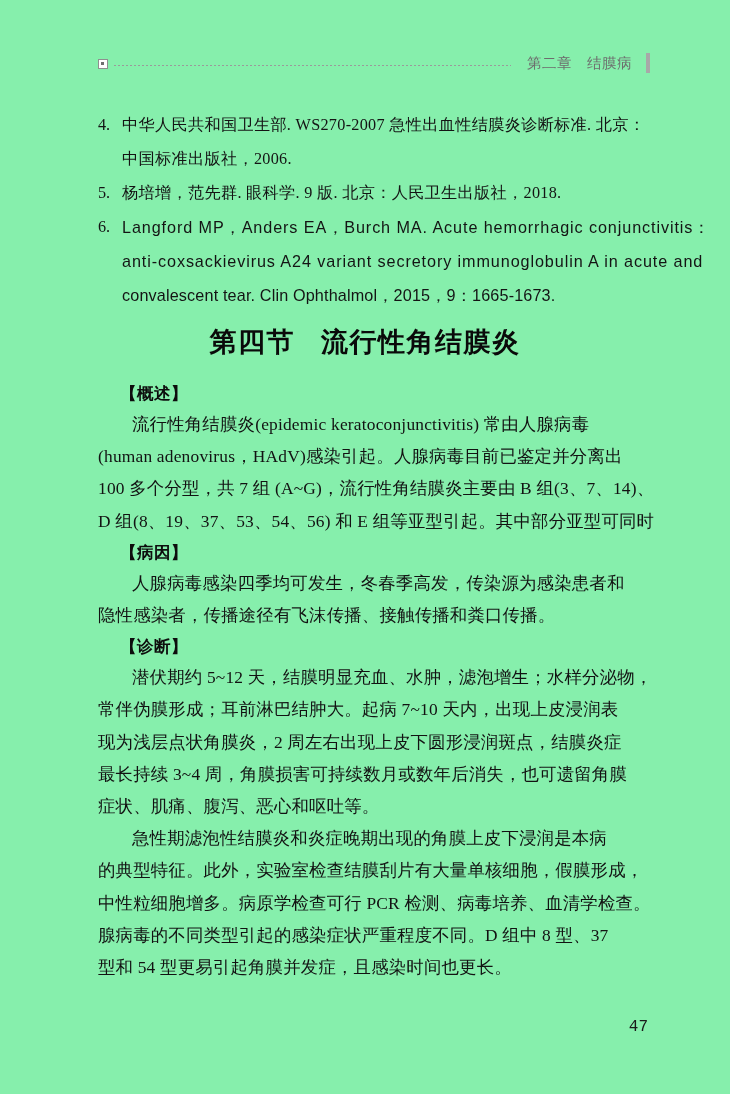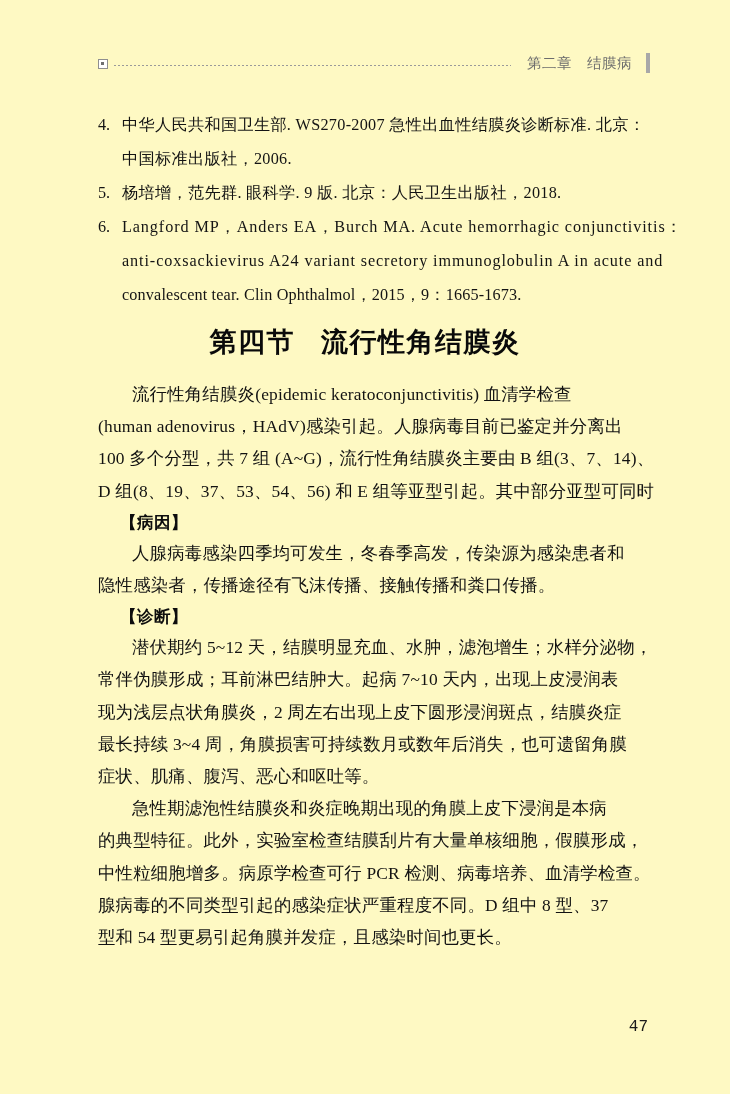--- a/index.html
+++ b/index.html
@@ -14,21 +14,21 @@
     font-family: "Liberation Serif", "DejaVu Serif", serif;
     color: #141414;
     overflow: hidden;
   }
 
   .page {
     position: absolute;
     left: 0; top: 0;
     width: 730px;
     height: 1094px;
-    background: #fef9c3;
+    background: #86efac;
   }
 
   
   .header {
     position: absolute;
     left: 98px;
     top: 48px;
     width: 552px;
     height: 30px;
     display: flex;
@@ -100,21 +100,21 @@
   }
   .ref-text .ln {
     display: block;
     white-space: nowrap;
   }
   .ref-cn .ln {
     font-family: "Liberation Serif", "DejaVu Serif", serif;
     letter-spacing: 0.3px;
   }
   .ref-en .ln {
-    font-family: Liberation Serif, serif;
+    font-family: Liberation Sans, sans-serif;
     letter-spacing: 0.15px;
   }
   .ref-en .ln.justify {
     letter-spacing: 0.9px;
   }
 
   
   .section-title {
     position: absolute;
     left: 0;
@@ -210,22 +210,23 @@
     </div>
 
   </div>
 
   <div class="section-title">
     <span>第四节</span><span class="gap"></span><span>流行性角结膜炎</span>
   </div>
 
   <div class="body">
 
-    <div class="para">
-      <span class="ln indent">流行性角结膜炎(epidemic keratoconjunctivitis) 血清学检查</span>
+    <div class="sub-head">【概述】</div>
+    <div class="para">
+      <span class="ln indent">流行性角结膜炎(epidemic keratoconjunctivitis) 常由人腺病毒</span>
       <span class="ln">(human adenovirus，HAdV)感染引起。人腺病毒目前已鉴定并分离出</span>
       <span class="ln">100 多个分型，共 7 组 (A~G)，流行性角结膜炎主要由 B 组(3、7、14)、</span>
       <span class="ln">D 组(8、19、37、53、54、56) 和 E 组等亚型引起。其中部分亚型可同时</span>
     </div>
 
     <div class="sub-head">【病因】</div>
     <div class="para">
       <span class="ln indent">人腺病毒感染四季均可发生，冬春季高发，传染源为感染患者和</span>
       <span class="ln">隐性感染者，传播途径有飞沫传播、接触传播和粪口传播。</span>
     </div>

